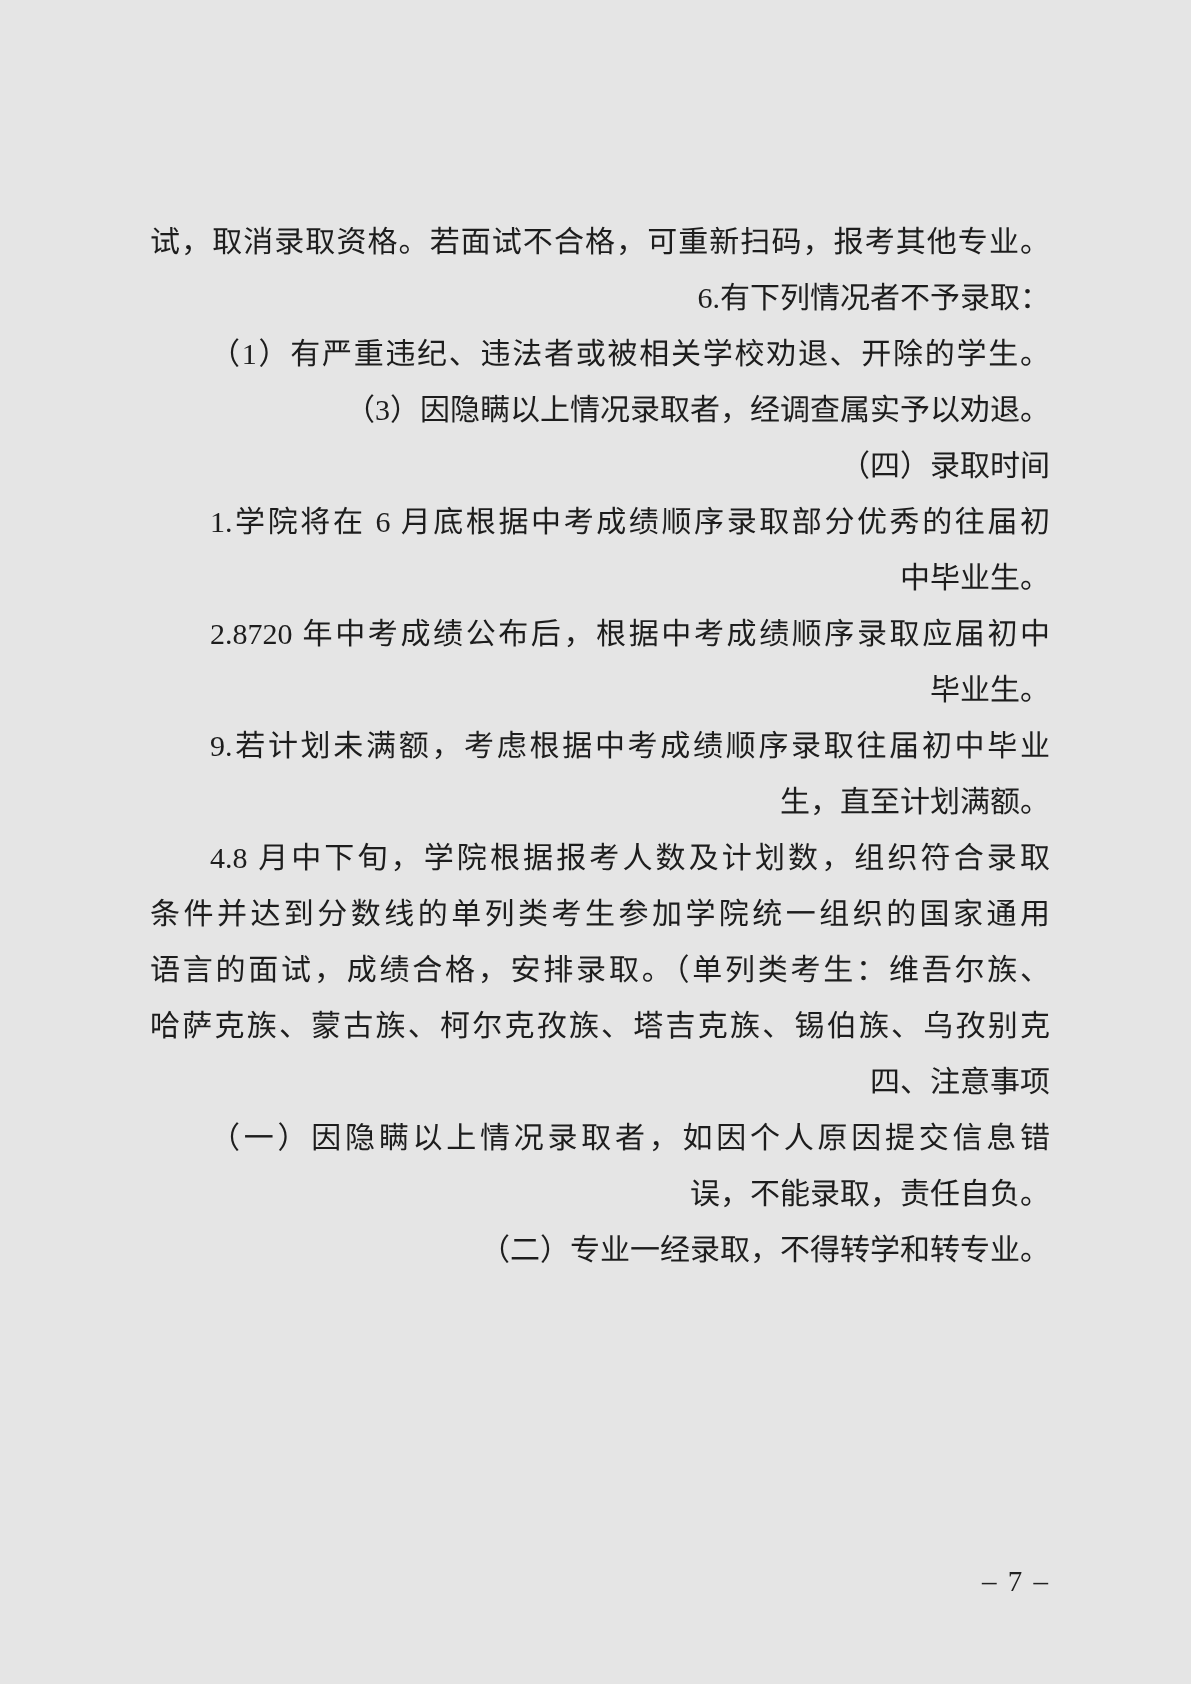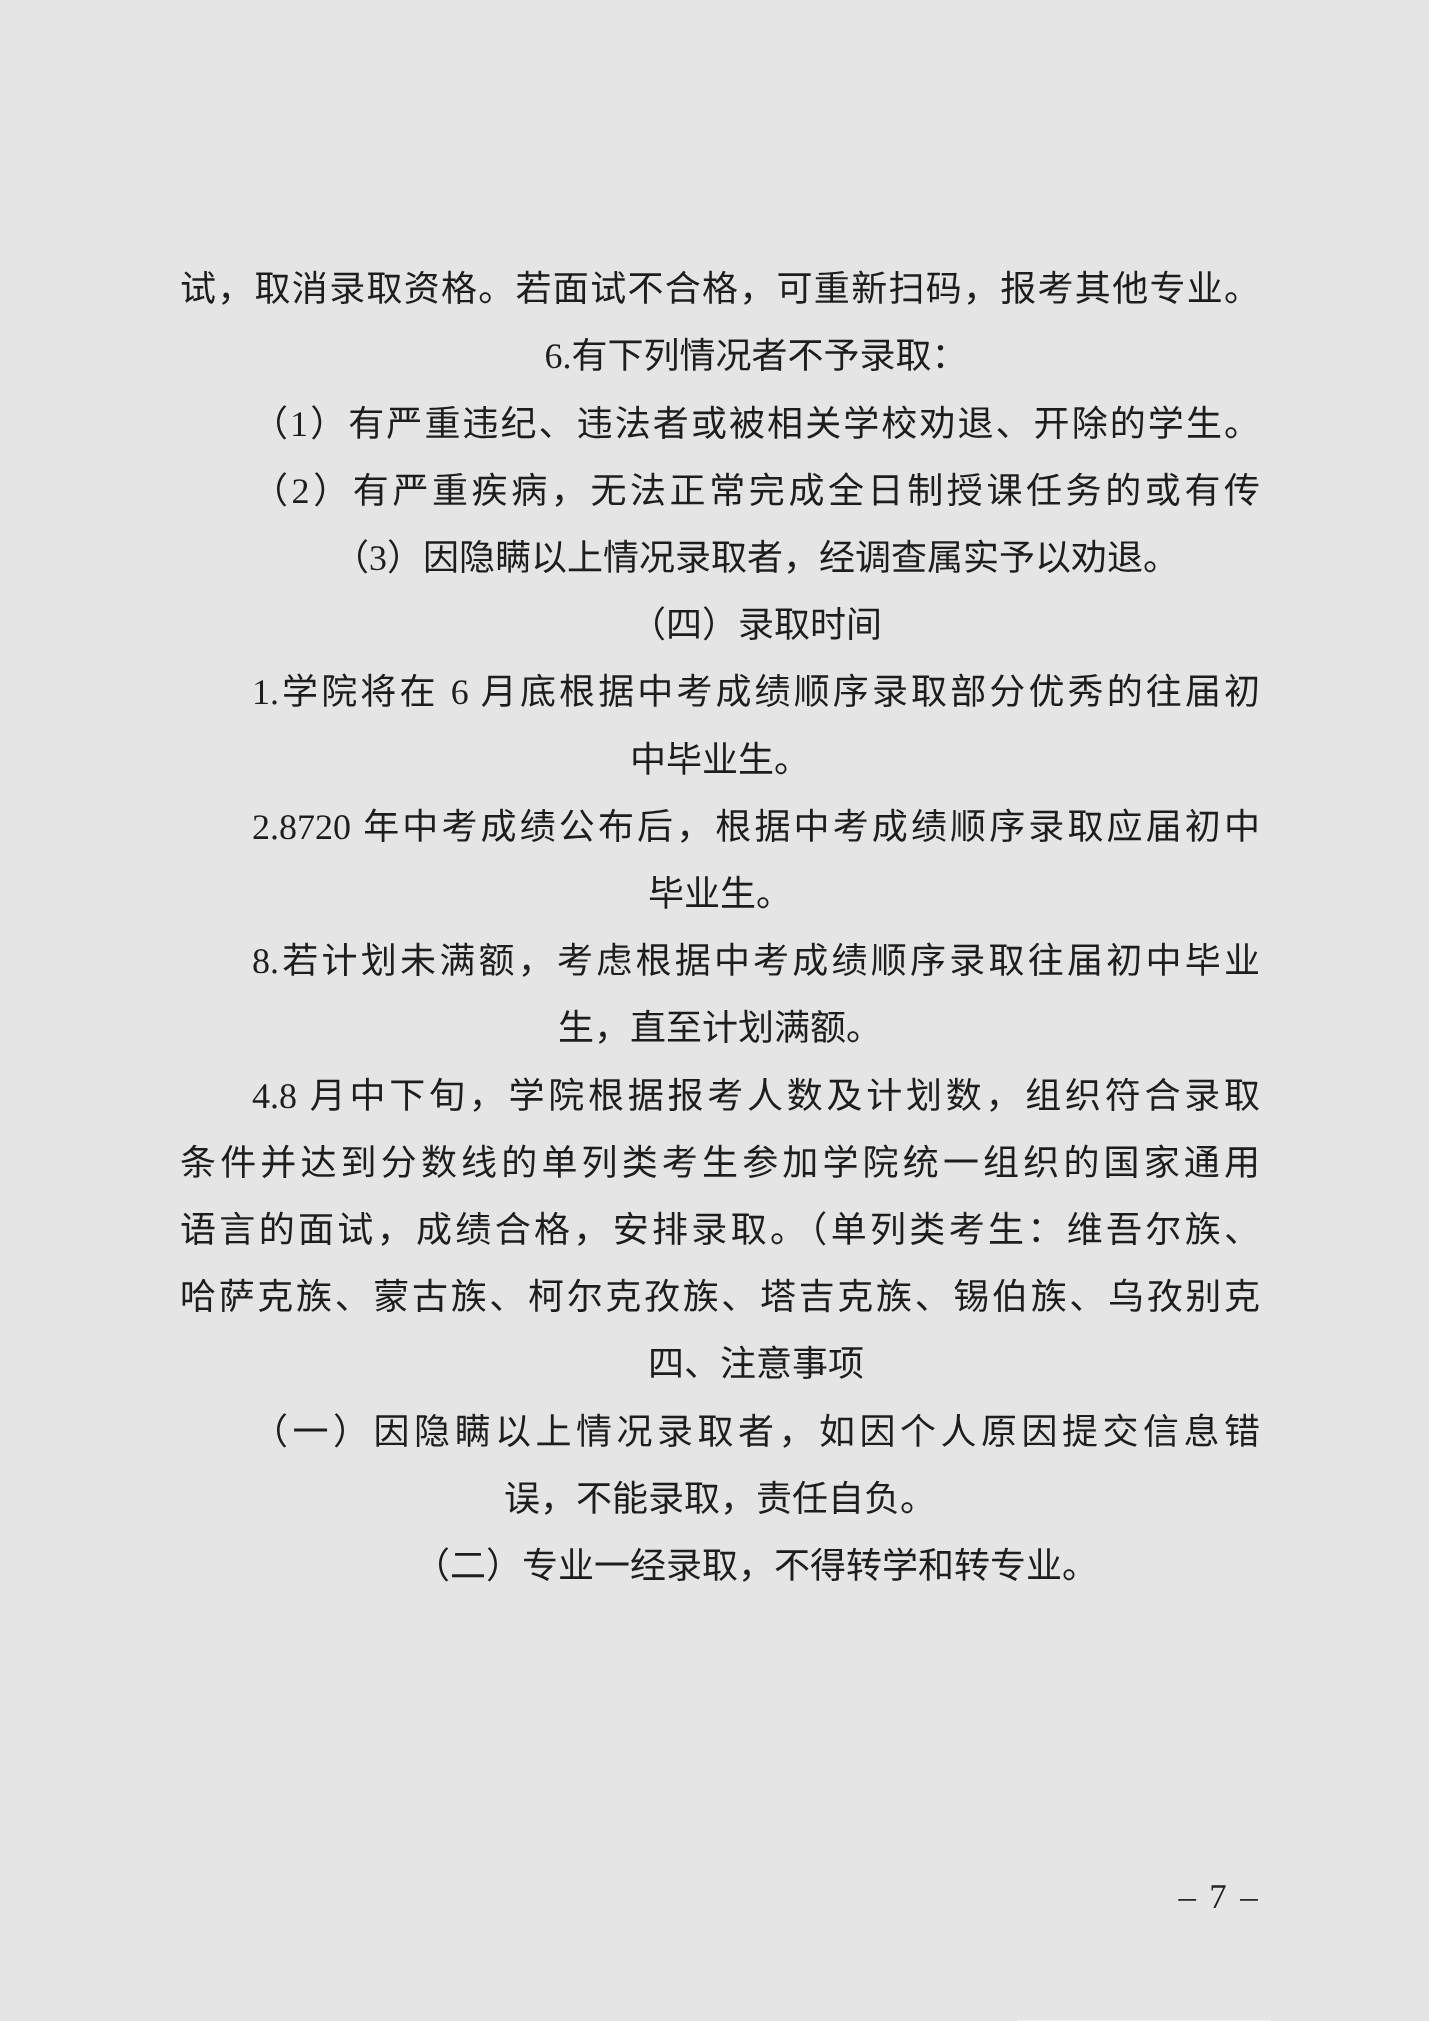--- a/index.html
+++ b/index.html
@@ -20,21 +20,21 @@
       position: absolute;
       left: 150px;
       top: 214px;
       width: 900px;
     }
     .ln {
       height: 56px;
       line-height: 56px;
       font-size: 30px;
       white-space: normal;
-      text-align: center;
+      text-align: right;
     }
     .ind {
       text-indent: 60px; 
     }
     .j {
       text-align: justify;
       text-align-last: justify;
       text-justify: inter-character;
     }
     .heading {
@@ -52,28 +52,27 @@
     }
   </style>
 </head>
 <body>
 
 <div class="page">
   <div class="content">
     <div class="ln j">试，取消录取资格。若面试不合格，可重新扫码，报考其他专业。</div>
     <div class="ln ind">6.有下列情况者不予录取：</div>
     <div class="ln ind j">（1）有严重违纪、违法者或被相关学校劝退、开除的学生。</div>
-    <div class="ln ind j">（2）有严重疾病，无法正常完成全日制授课任务的或有传</div>
     <div class="ln ind">（3）因隐瞒以上情况录取者，经调查属实予以劝退。</div>
     <div class="ln ind">（四）录取时间</div>
     <div class="ln ind j">1.学院将在 6 月底根据中考成绩顺序录取部分优秀的往届初</div>
     <div class="ln">中毕业生。</div>
     <div class="ln ind j">2.8720 年中考成绩公布后，根据中考成绩顺序录取应届初中</div>
     <div class="ln">毕业生。</div>
-    <div class="ln ind j">8.若计划未满额，考虑根据中考成绩顺序录取往届初中毕业</div>
+    <div class="ln ind j">9.若计划未满额，考虑根据中考成绩顺序录取往届初中毕业</div>
     <div class="ln">生，直至计划满额。</div>
     <div class="ln ind j">4.8 月中下旬，学院根据报考人数及计划数，组织符合录取</div>
     <div class="ln j">条件并达到分数线的单列类考生参加学院统一组织的国家通用</div>
     <div class="ln j">语言的面试，成绩合格，安排录取。（单列类考生：维吾尔族、</div>
     <div class="ln j">哈萨克族、蒙古族、柯尔克孜族、塔吉克族、锡伯族、乌孜别克</div>
     <div class="ln ind heading">四、注意事项</div>
     <div class="ln ind j">（一）因隐瞒以上情况录取者，如因个人原因提交信息错</div>
     <div class="ln">误，不能录取，责任自负。</div>
     <div class="ln ind">（二）专业一经录取，不得转学和转专业。</div>
   </div>

